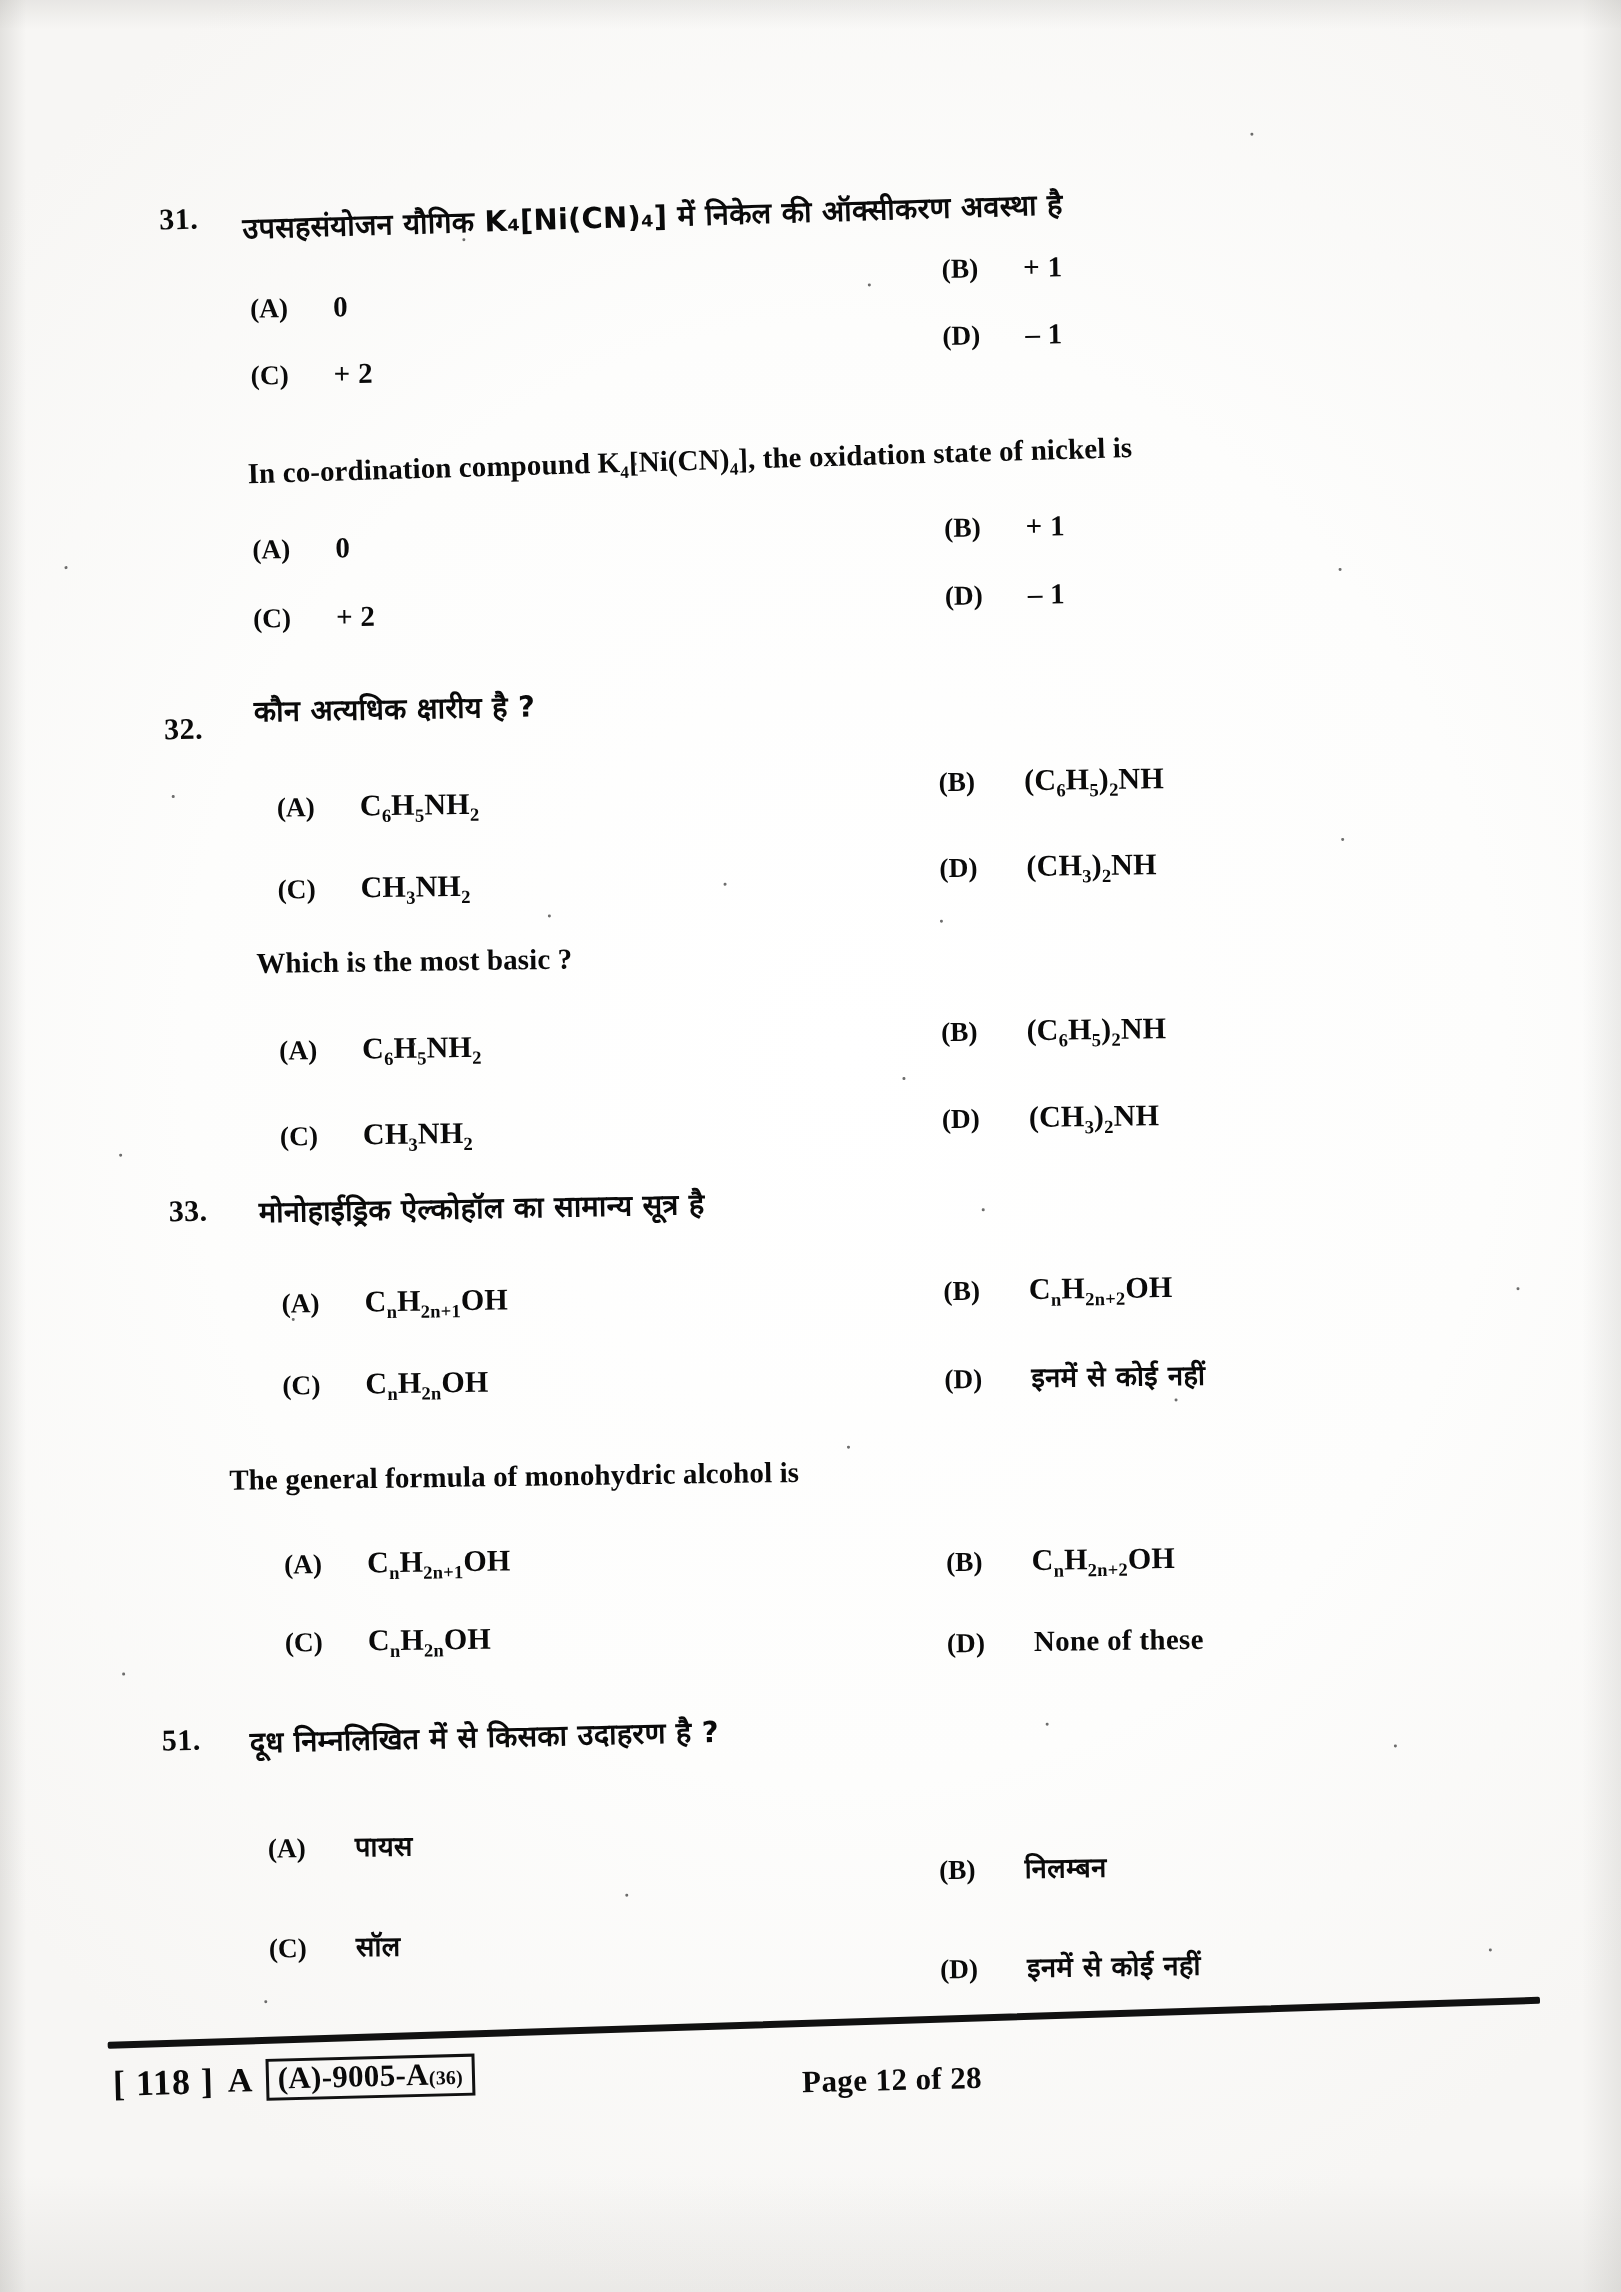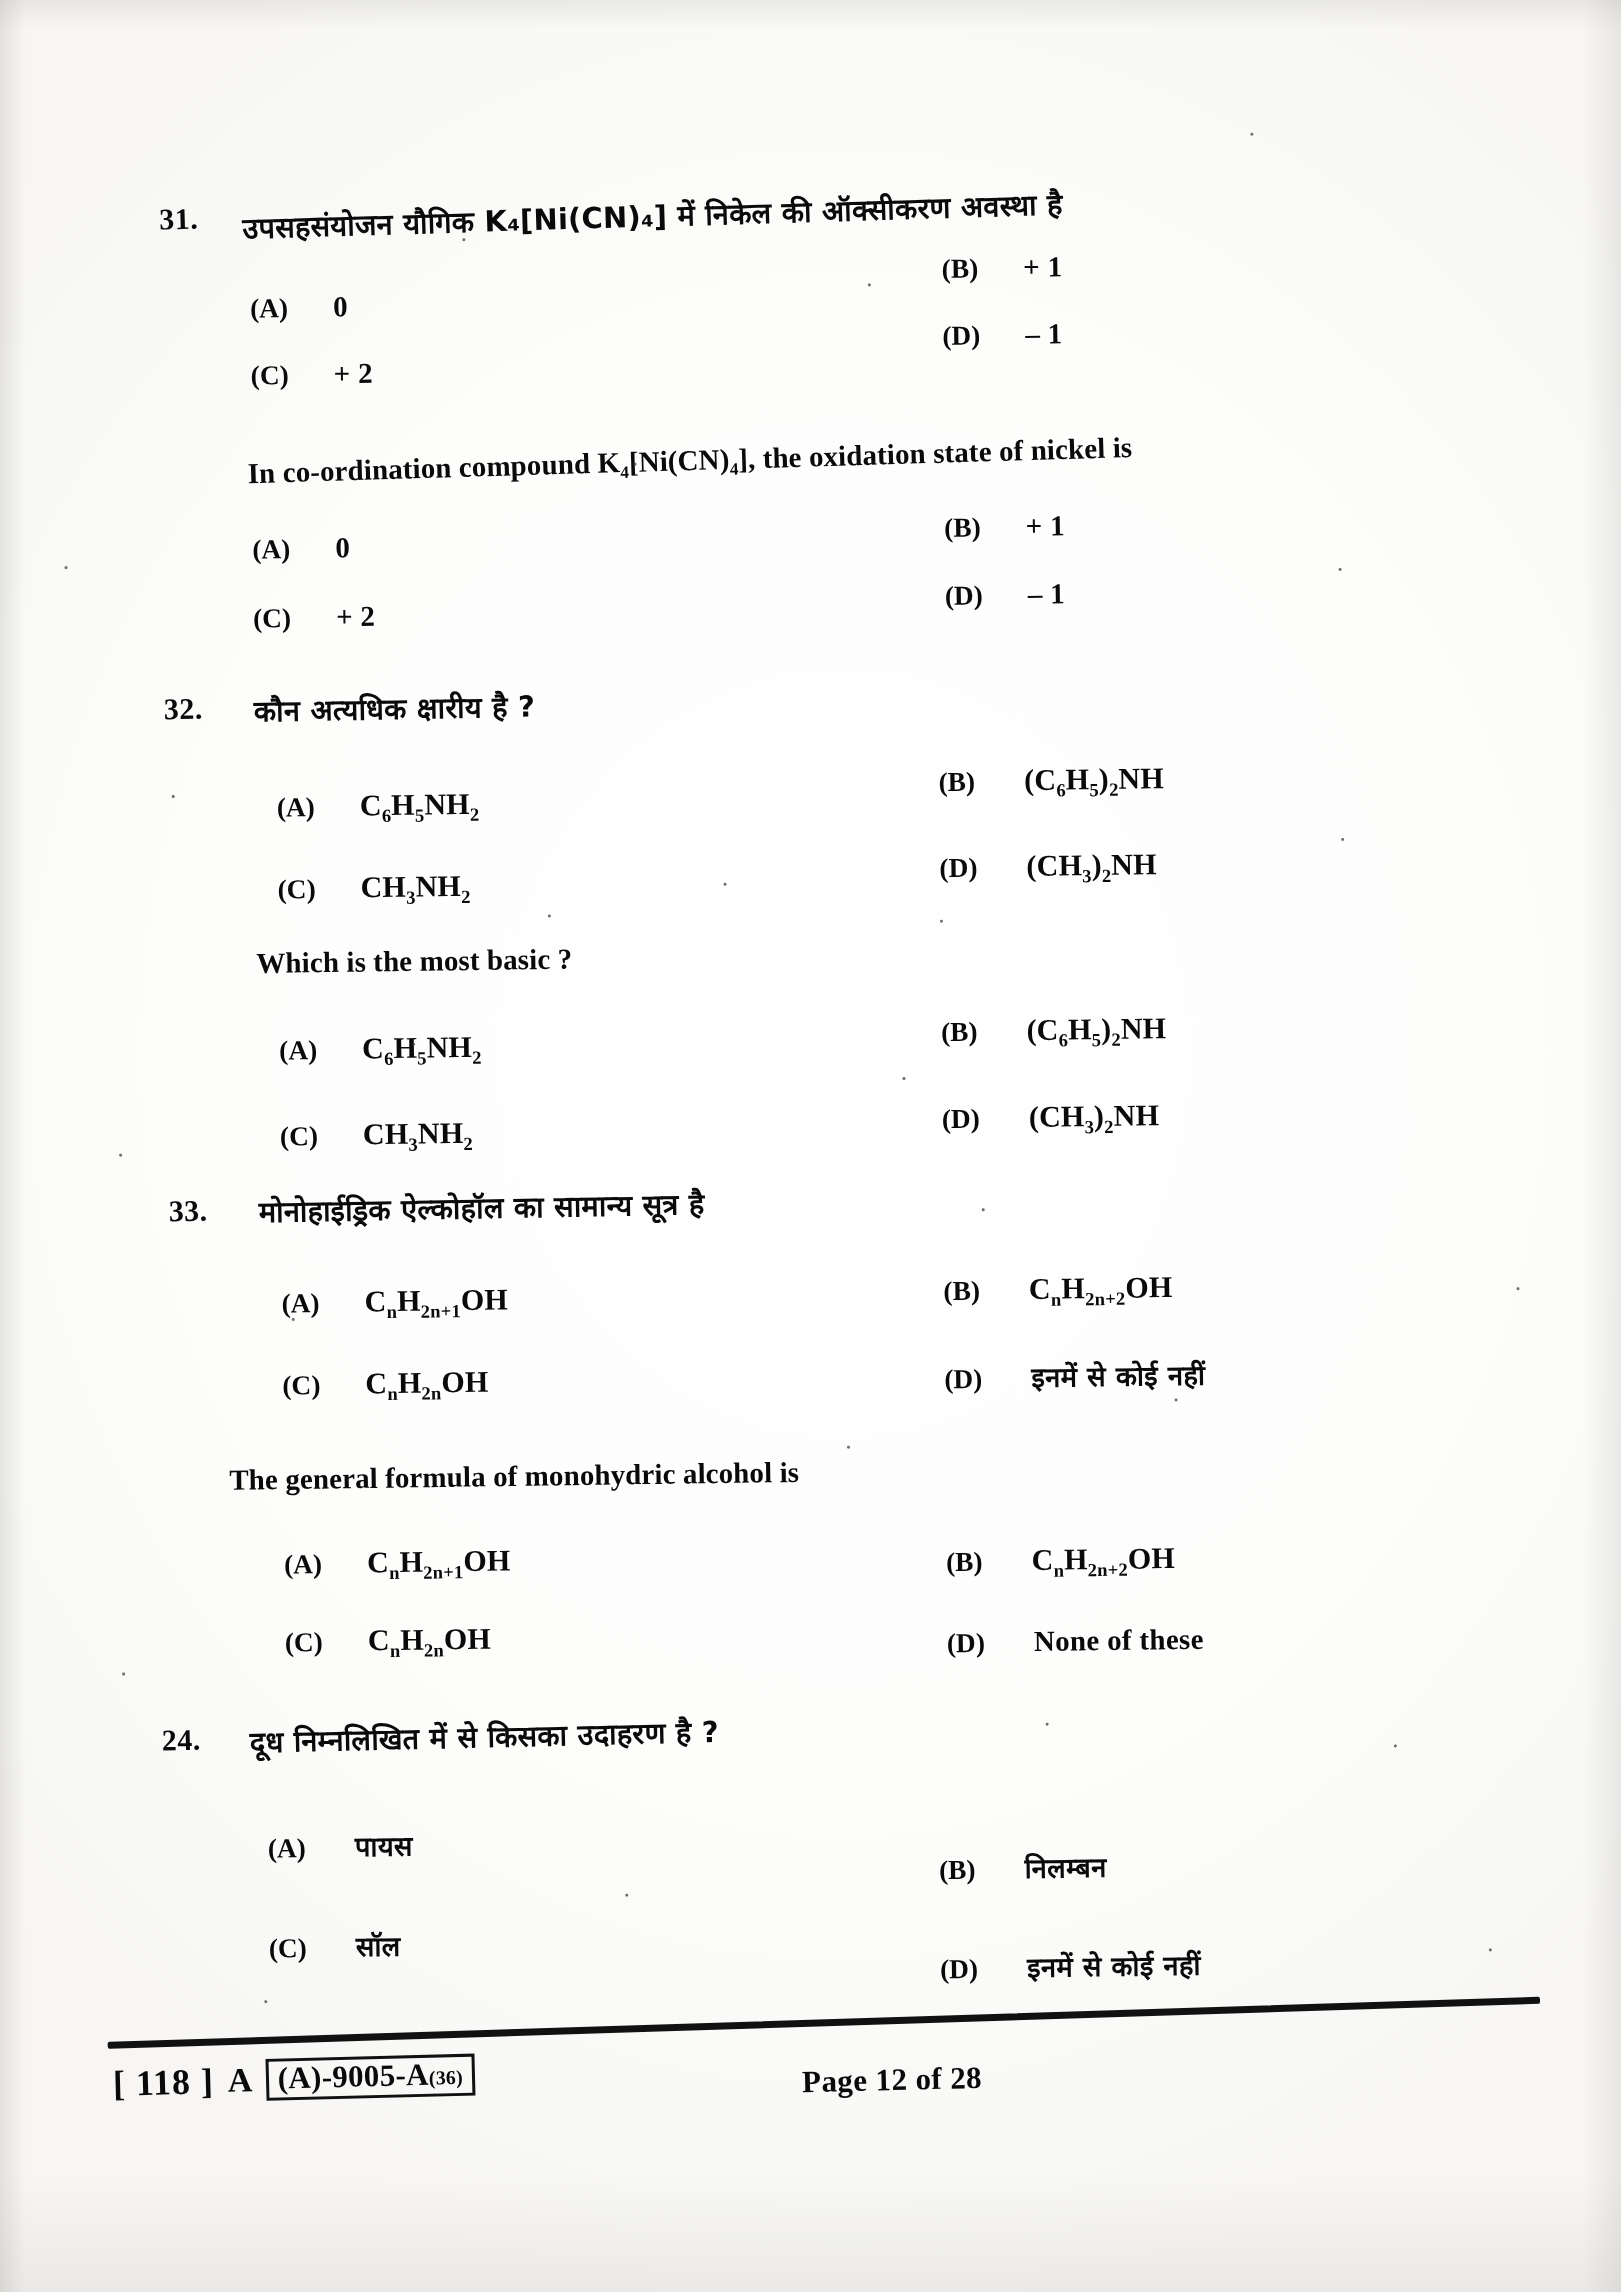--- a/index.html
+++ b/index.html
@@ -194,21 +194,21 @@
   </div>
   <div class="row sk3" style="left:257px; top:596px;">
     <span class="optlab">(C)</span>
     <span class="optval" style="margin-left:41px;">+ 2</span>
   </div>
   <div class="row sk3" style="left:949px; top:580px;">
     <span class="optlab">(D)</span>
     <span class="optval" style="margin-left:41px;">– 1</span>
   </div>
 
-  <div class="row sk2" style="left:167px; top:686px;">
+  <div class="row sk2" style="left:167px; top:706px;">
     <span class="qnum">32.</span>
   </div>
   <div class="row sk2" style="left:257px; top:684px;">
     <span class="hindi hindi-q">कौन अत्यधिक क्षारीय है ?</span>
   </div>
 
   <div class="row sk3" style="left:279px; top:784px;">
     <span class="optlab">(A)</span>
     <span class="optval formula" style="margin-left:41px;">C<sub>6</sub>H<sub>5</sub>NH<sub>2</sub></span>
   </div>
@@ -285,21 +285,21 @@
   <div class="row sk3" style="left:279px; top:1619px;">
     <span class="optlab">(C)</span>
     <span class="optval formula" style="margin-left:41px;">C<sub>n</sub>H<sub>2n</sub>OH</span>
   </div>
   <div class="row sk3" style="left:941px; top:1627px;">
     <span class="optlab">(D)</span>
     <span class="optval" style="margin-left:45px;">None of these</span>
   </div>
 
   <div class="row sk4" style="left:155px; top:1717px;">
-    <span class="qnum">24.</span>
+    <span class="qnum">51.</span>
   </div>
   <div class="row sk4" style="left:243px; top:1713px;">
     <span class="hindi hindi-q">दूध निम्नलिखित में से किसका उदाहरण है ?</span>
   </div>
 
   <div class="row sk3" style="left:260px; top:1823px;">
     <span class="optlab">(A)</span>
     <span class="optval hi" style="margin-left:45px;">पायस</span>
   </div>
   <div class="row sk3" style="left:931px; top:1851px;">

